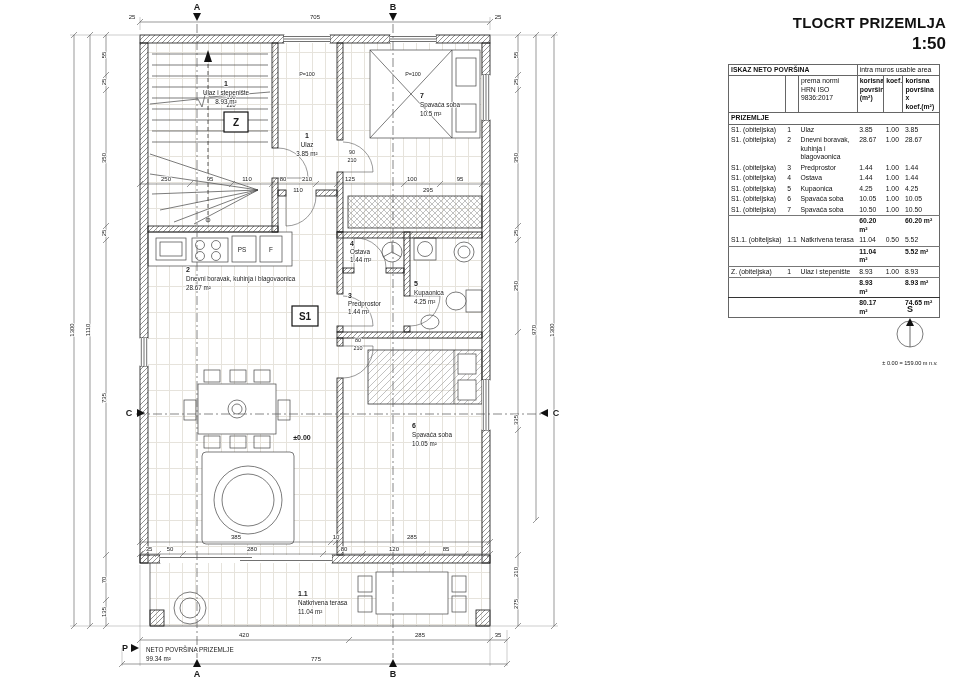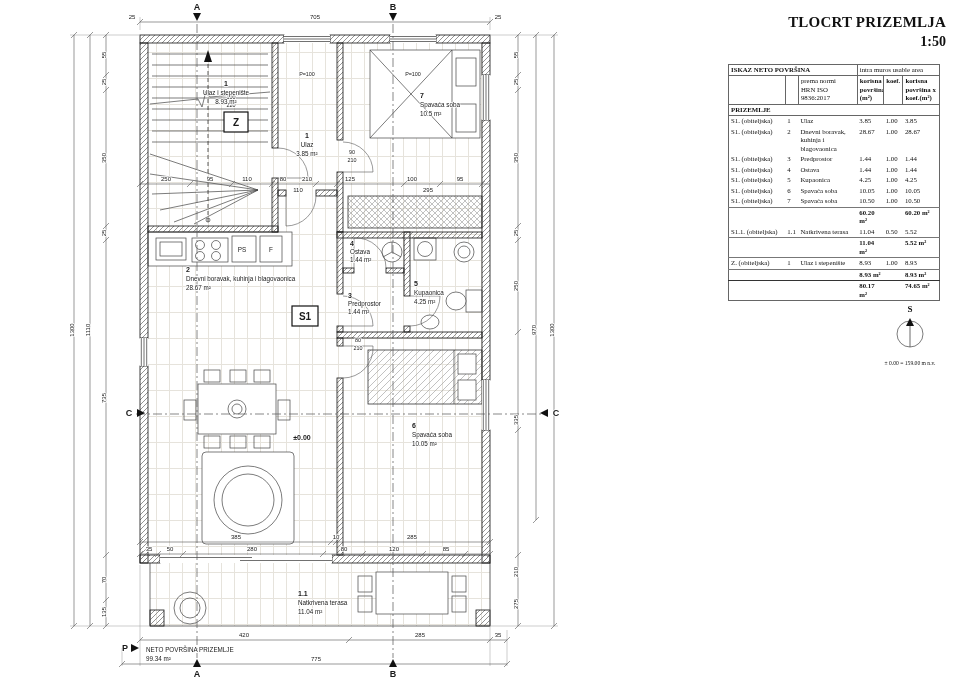--- a/index.html
+++ b/index.html
@@ -17,24 +17,24 @@
   .furn{stroke:#444;stroke-width:0.7;fill:#fff;}
   .furn2{stroke:#444;stroke-width:0.7;fill:none;}
   .dimln{stroke:#555;stroke-width:0.6;fill:none;}
   .ext{stroke:#999;stroke-width:0.5;fill:none;}
   .dash{stroke:#555;stroke-width:0.7;stroke-dasharray:9 3 2 3;fill:none;}
   .door{stroke:#555;stroke-width:0.6;fill:none;}
   .walk{stroke:#333;stroke-width:0.8;stroke-dasharray:4 3;fill:none;}
   .tri{fill:#111;}
   .winln{stroke:#333;stroke-width:0.7;}
   
-  .panel{position:absolute;left:728px;top:0;width:232px;height:512px;font-family:Liberation Serif, serif;}
+  .panel{position:absolute;left:728px;top:0;width:232px;height:512px;}
   .tb{position:absolute;top:14px;right:14px;text-align:right;color:#111;}
   .tb .t{font-size:15px;font-weight:700;margin:0;letter-spacing:.2px;}
-  .tb .sc{font-size:14px;font-weight:700;margin-top:3px;}
+  .tb .sc{font-size:17px;font-weight:700;margin-top:3px;}
   .atable{position:absolute;top:64px;left:0;width:212px;border-collapse:collapse;table-layout:fixed;border:1px solid #666;color:#111;}
   .atable td{font-size:6.8px;line-height:1.25;padding:1px 2px;vertical-align:top;overflow:hidden;}
   .bd{border:1px solid #666;}
   .bold{font-weight:700;}
   .pre{white-space:pre-line;}
   tr.sub td{border-top:1px solid #777;}
   tr.tot td{border-top:1.4px solid #333;font-weight:700;}
   .north{position:absolute;top:304px;left:154px;width:56px;text-align:center;color:#111;}
   .north .s{font-size:9px;font-weight:700;}
   .north .note{font-size:5.6px;line-height:1.2;white-space:nowrap;margin-top:2px;}

